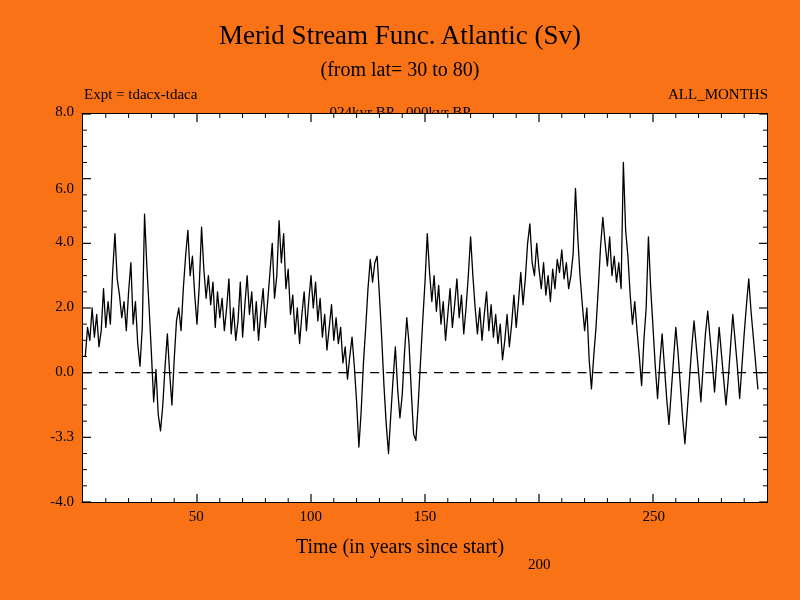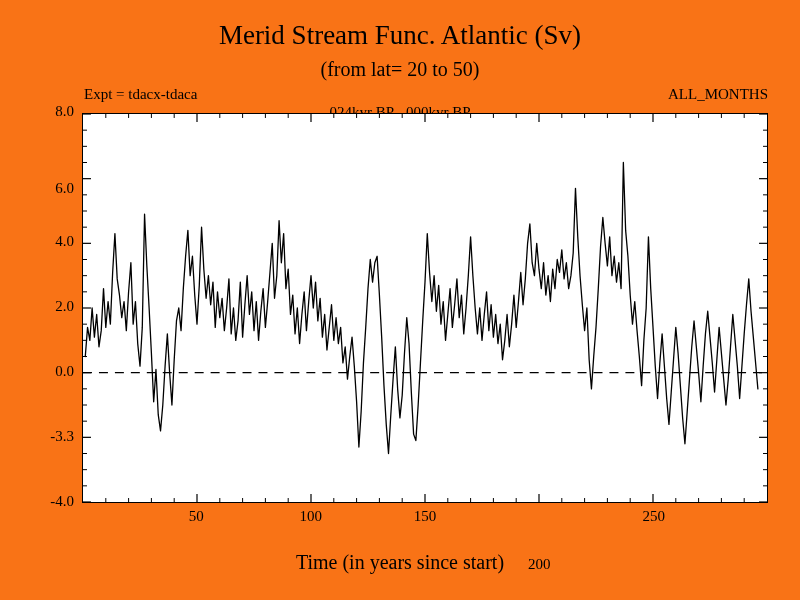--- a/index.html
+++ b/index.html
@@ -91,30 +91,29 @@
     width: 60px;
     top: 508px;
   }
   .xlabel {
     position: absolute;
     left: 0;
     top: 535px;
     width: 800px;
     text-align: center;
     font-size: 20px;
-    margin-top: 16px;
   }
 </style>
 </head>
 <body>
 
 <div id="page">
 
   <div class="title">Merid Stream Func. Atlantic (Sv)</div>
-  <div class="subtitle">(from lat= 20 to 50)</div>
+  <div class="subtitle">(from lat= 30 to 80)</div>
 
   <div class="hdr-left">Expt = tdacx-tdaca</div>
   <div class="hdr-center">024kyr BP - 000kyr BP</div>
   <div class="hdr-right">ALL_MONTHS</div>
 
   <div id="plot-area">
     <svg id="plot-svg" viewBox="0 0 686 390" preserveAspectRatio="none">
       <line id="zero-line" x1="0" y1="260" x2="686" y2="260" stroke="#000000" stroke-width="1.2" stroke-dasharray="9,7"></line>
       <polyline id="data-polyline" fill="none" stroke="#000000" stroke-width="1.3" stroke-linejoin="round" stroke-linecap="round" points="2.29,243.75 4.57,214.50 6.86,227.50 9.15,195.00 11.43,224.25 13.72,201.50 16.01,234.00 18.29,217.75 20.58,175.50 22.87,214.50 25.15,188.50 27.44,211.25 29.73,159.25 32.01,120.25 34.30,165.75 36.59,182.00 38.87,204.75 41.16,188.50 43.45,217.75 45.73,178.75 48.02,149.50 50.31,211.25 52.59,188.50 54.88,230.75 57.17,253.50 59.45,214.50 61.74,100.75 64.03,152.75 66.31,195.00 68.60,240.50 70.89,289.25 73.17,256.75 75.46,302.25 77.75,318.50 80.03,292.50 82.32,253.50 84.61,221.00 86.89,260.00 89.18,292.50 91.47,247.00 93.75,208.00 96.04,195.00 98.33,217.75 100.61,175.50 102.90,143.00 105.19,117.00 107.47,162.50 109.76,143.00 112.05,182.00 114.33,211.25 116.62,172.25 118.91,113.75 121.19,156.00 123.48,185.25 125.77,162.50 128.05,191.75 130.34,169.00 132.63,214.50 134.91,178.75 137.20,204.75 139.49,185.25 141.77,217.75 144.06,195.00 146.35,165.75 148.63,221.00 150.92,195.00 153.21,227.50 155.49,208.00 157.78,169.00 160.07,224.25 162.35,191.75 164.64,162.50 166.93,201.50 169.21,178.75 171.50,217.75 173.79,188.50 176.07,227.50 178.36,198.25 180.65,175.50 182.93,214.50 185.22,188.50 187.51,159.25 189.79,130.00 192.08,185.25 194.37,162.50 196.65,107.25 198.94,149.50 201.23,120.25 203.51,175.50 205.80,156.00 208.09,201.50 210.37,182.00 212.66,221.00 214.95,195.00 217.23,230.75 219.52,201.50 221.81,178.75 224.09,217.75 226.38,188.50 228.67,162.50 230.95,195.00 233.24,169.00 235.53,208.00 237.81,185.25 240.10,224.25 242.39,201.50 244.67,237.25 246.96,214.50 249.25,191.75 251.53,227.50 253.82,204.75 256.11,230.75 258.39,214.50 260.68,250.25 262.97,234.00 265.25,266.50 267.54,243.75 269.83,224.25 272.11,253.50 274.40,289.25 276.69,334.75 278.97,299.00 281.26,250.25 283.55,214.50 285.83,175.50 288.12,146.25 290.41,169.00 292.69,149.50 294.98,143.00 297.27,182.00 299.55,224.25 301.84,273.00 304.13,312.00 306.41,341.25 308.70,302.25 310.99,266.50 313.27,234.00 315.56,276.25 317.85,305.50 320.13,282.75 322.42,240.50 324.71,204.75 326.99,230.75 329.28,279.50 331.57,321.75 333.85,328.25 336.14,292.50 338.43,250.25 340.71,208.00 343.00,169.00 345.29,120.25 347.57,159.25 349.86,188.50 352.15,162.50 354.43,198.25 356.72,172.25 359.01,211.25 361.29,188.50 363.58,227.50 365.87,201.50 368.15,175.50 370.44,214.50 372.73,191.75 375.01,165.75 377.30,204.75 379.59,182.00 381.87,221.00 384.16,195.00 386.45,162.50 388.73,123.50 391.02,162.50 393.31,195.00 395.59,221.00 397.88,195.00 400.17,227.50 402.45,201.50 404.74,178.75 407.03,217.75 409.31,191.75 411.60,224.25 413.89,201.50 416.17,230.75 418.46,211.25 420.75,247.00 423.03,227.50 425.32,201.50 427.61,234.00 429.89,211.25 432.18,182.00 434.47,214.50 436.75,188.50 439.04,159.25 441.33,191.75 443.61,165.75 445.90,130.00 448.19,110.50 450.47,149.50 452.76,162.50 455.05,130.00 457.33,156.00 459.62,175.50 461.91,149.50 464.19,182.00 466.48,162.50 468.77,188.50 471.05,156.00 473.34,175.50 475.63,146.25 477.91,159.25 480.20,136.50 482.49,165.75 484.77,149.50 487.06,175.50 489.35,162.50 491.63,139.75 493.92,74.75 496.21,123.50 498.49,162.50 500.78,191.75 503.07,217.75 505.35,195.00 507.64,247.00 509.93,276.25 512.21,243.75 514.50,214.50 516.79,175.50 519.07,133.25 521.36,104.00 523.65,130.00 525.93,152.75 528.22,123.50 530.51,162.50 532.79,143.00 535.08,169.00 537.37,149.50 539.65,175.50 541.94,48.75 544.23,117.00 546.51,143.00 548.80,182.00 551.09,211.25 553.37,188.50 555.66,217.75 557.95,243.75 560.23,273.00 562.52,227.50 564.81,195.00 567.09,123.50 569.38,175.50 571.67,214.50 573.95,253.50 576.24,286.00 578.53,250.25 580.81,221.00 583.10,253.50 585.39,286.00 587.67,312.00 589.96,279.50 592.25,247.00 594.53,214.50 596.82,240.50 599.11,273.00 601.39,305.50 603.68,331.50 605.97,299.00 608.25,266.50 610.54,234.00 612.83,208.00 615.11,234.00 617.40,260.00 619.69,289.25 621.97,253.50 624.26,221.00 626.55,198.25 628.83,224.25 631.12,250.25 633.41,279.50 635.69,247.00 637.98,214.50 640.27,240.50 642.55,266.50 644.84,292.50 647.13,266.50 649.41,234.00 651.70,201.50 653.99,227.50 656.27,253.50 658.56,286.00 660.85,253.50 663.13,221.00 665.42,191.75 667.71,165.75 669.99,198.25 672.28,224.25 674.57,250.25 676.85,276.25"></polyline>
       <g id="xtick-marks">

